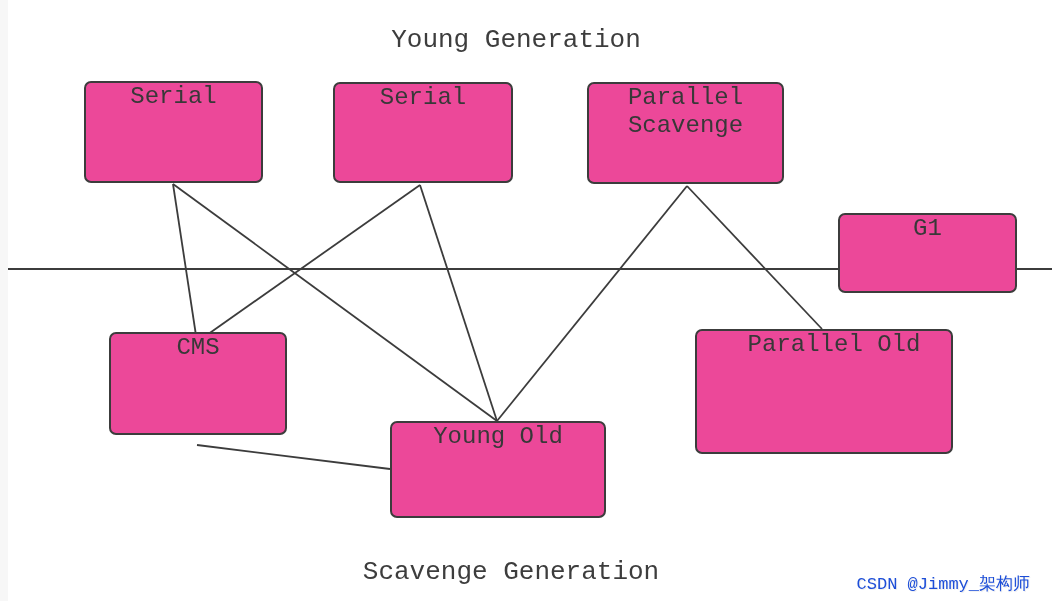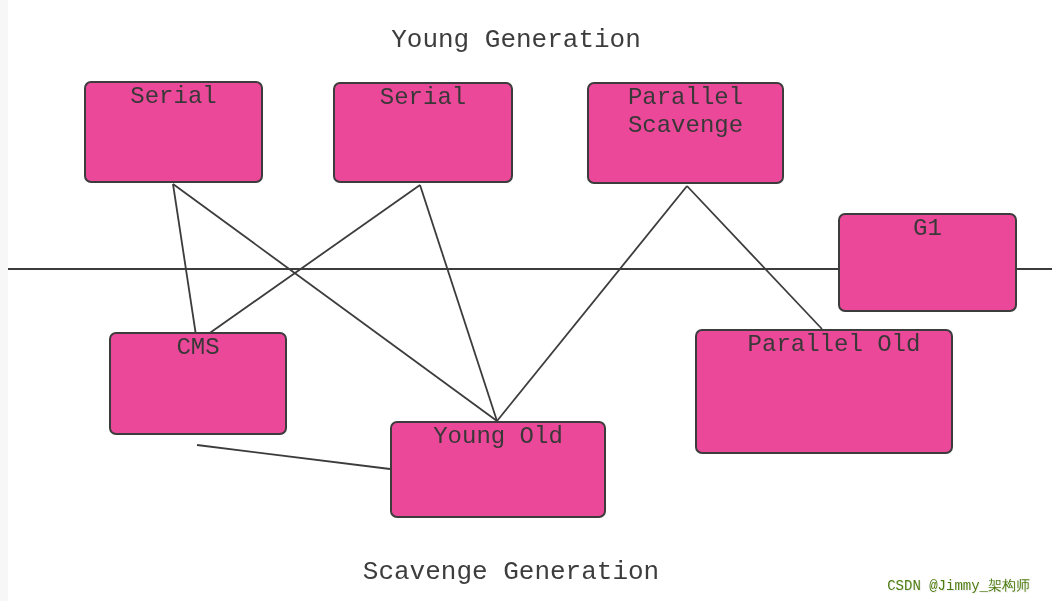--- a/index.html
+++ b/index.html
@@ -43,39 +43,39 @@
     align-items: flex-start;
     justify-content: center;
     text-align: center;
     font-size: 24px;
     line-height: 1.15;
     color: #383838;
   }
   .node-serial        { left:  84px; top:  81px; width: 179px; height: 102px; }
   .node-parnew        { left: 333px; top:  82px; width: 180px; height: 101px; }
   .node-ps            { left: 587px; top:  82px; width: 197px; height: 102px; padding: 0 8px; }
-  .node-g1            { left: 838px; top: 213px; width: 179px; height: 99px; }
+  .node-g1            { left: 838px; top: 213px; width: 179px; height: 80px; }
   .node-cms           { left: 109px; top: 332px; width: 178px; height: 103px; }
   .node-serial-old    { left: 390px; top: 421px; width: 216px; height:  97px; }
   .node-parallel-old  { left: 695px; top: 329px; width: 258px; height: 125px; padding-left: 20px; }
   .gen-title {
     position: absolute;
     transform: translateX(-50%);
     font-size: 26px;
     color: #3d3d3d;
     white-space: nowrap;
   }
   .gen-title.top    { left: 516px; top: 25px; }
   .gen-title.bottom { left: 511px; top: 557px; }
   .watermark {
     position: absolute;
     right: 22px;
     bottom: 6px;
-    font-size: 14px;
-    color: #4d7c0f;
+    font-size: 17px;
+    color: #1d4ed8;
     white-space: nowrap;
     text-shadow: 1px 1px 0 #efefef;
   }
 </style>
 </head>
 <body>
 
 <div class="stage">
 
   <div class="left-strip"></div>

